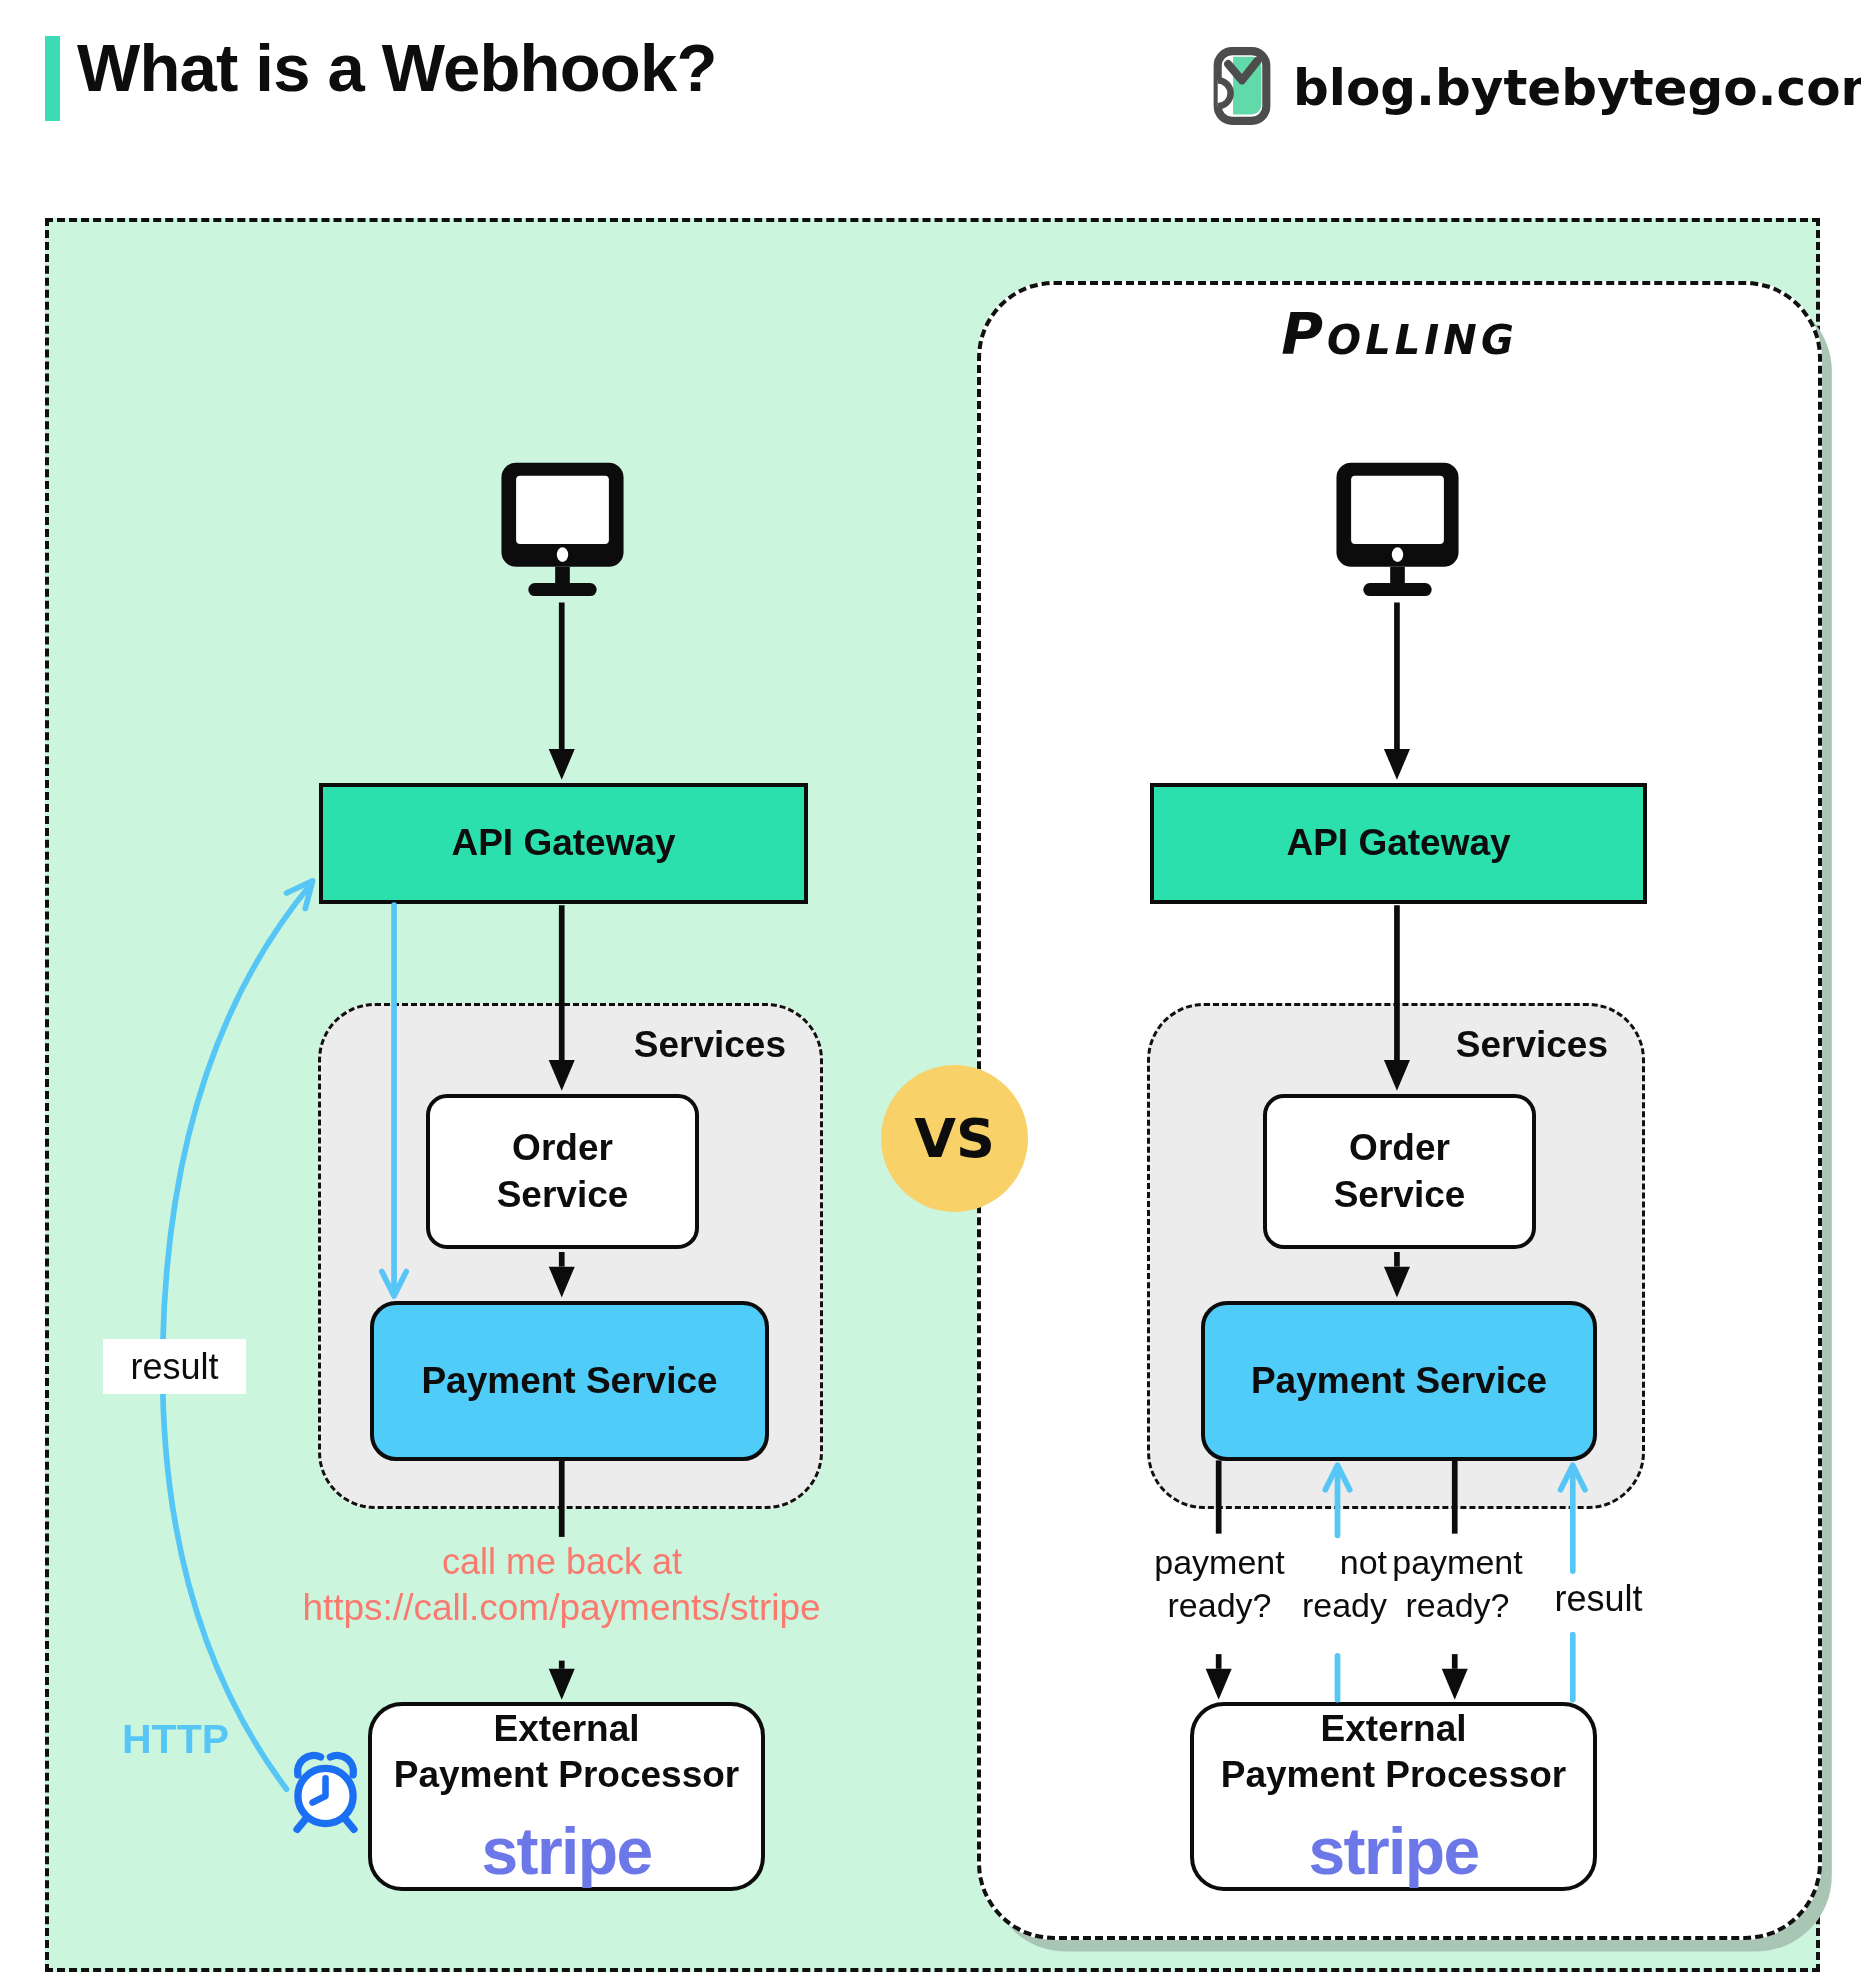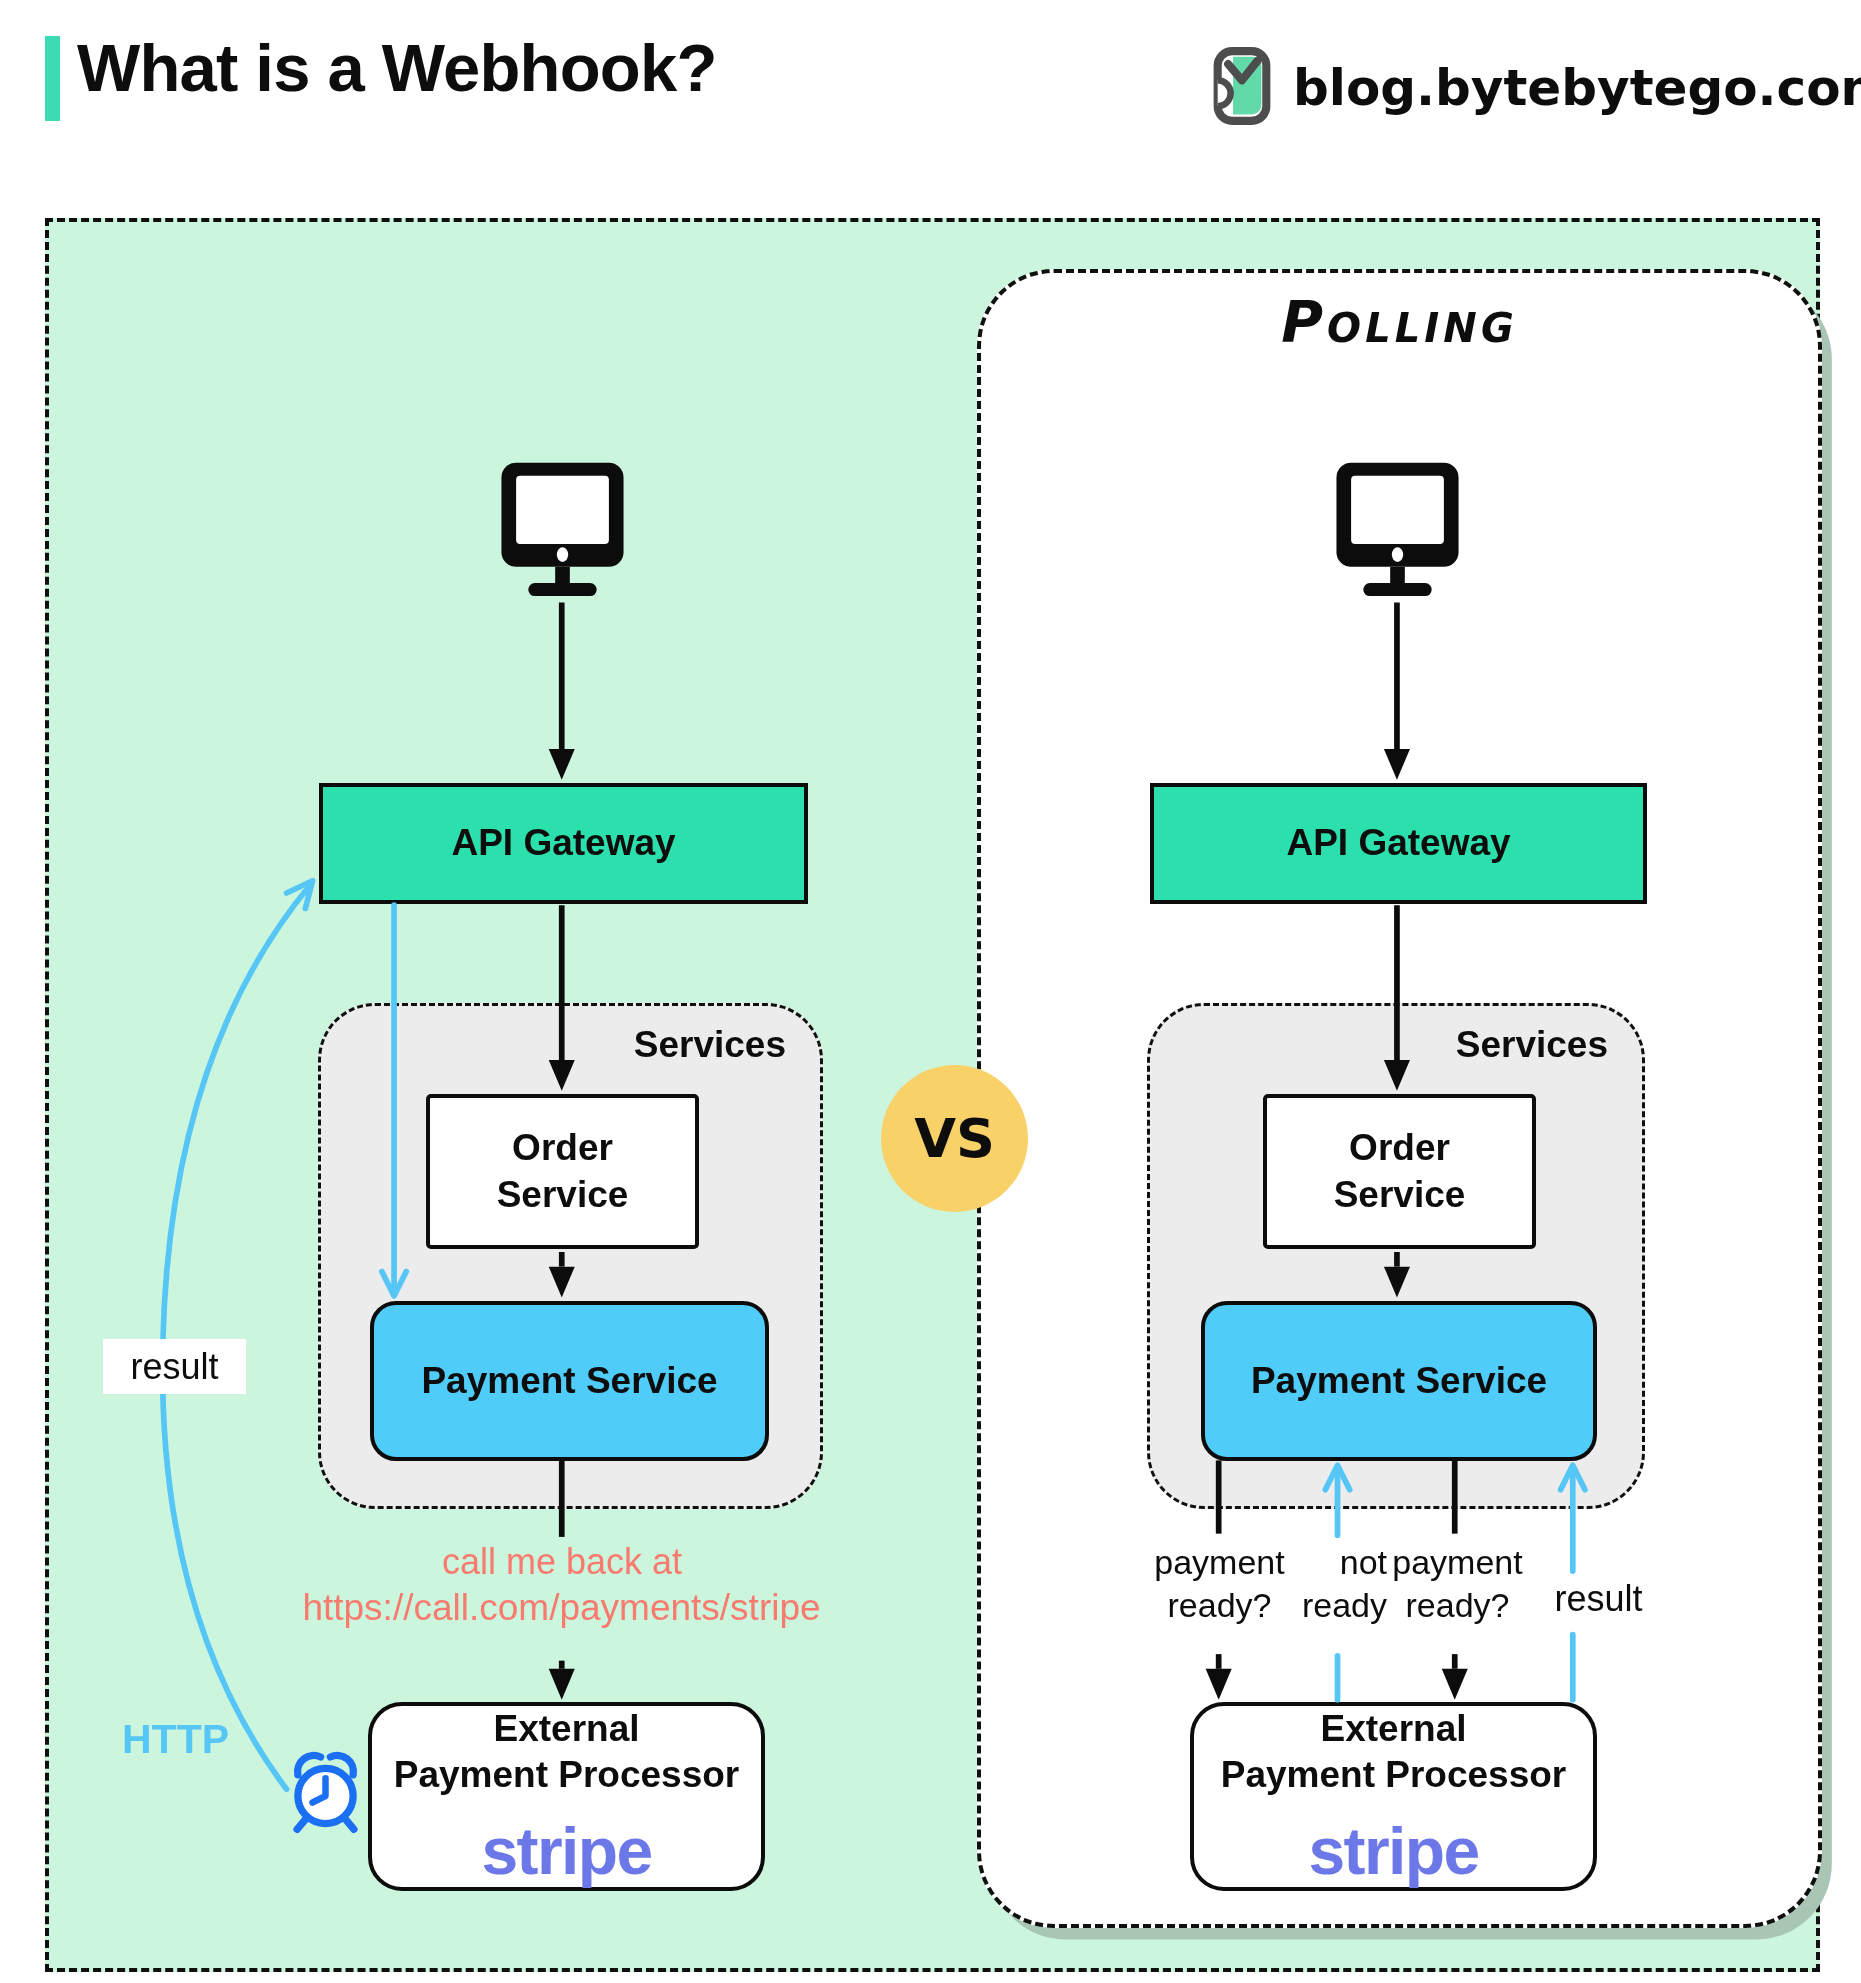--- a/index.html
+++ b/index.html
@@ -20,30 +20,30 @@
 
   
   .outer{position:absolute;left:45px;top:218px;width:1775px;height:1754px;background:var(--mint);
          border:4.1px dashed #101010;box-sizing:border-box;}
 
   
   .panel{position:absolute;top:269px;width:845px;height:1659px;background:#fff;
          border:4.1px dashed #101010;border-radius:77px;box-sizing:border-box;
          box-shadow:11.4px 13px 0 -1.6px var(--panelshadow);}
   .panel.webhook{left:85px;}
-  .panel.polling{left:977px;}
+  .panel.polling{left:977px;margin-top:12px;}
   .panel-title{position:absolute;left:0;right:0;top:16.3px;text-align:center;
                font-family:"DejaVu Sans",sans-serif;font-size:57px;font-weight:bold;font-style:italic;
                font-variant:small-caps;letter-spacing:4.1px;}
 
   
   .node{position:absolute;box-sizing:border-box;display:flex;align-items:center;justify-content:center;
         text-align:center;font-weight:bold;font-size:37px;line-height:1.25;}
   .gateway{background:var(--teal);border:4.1px solid #0c0c0c;}
-  .order{background:#fff;border:4.1px solid #0c0c0c;border-radius:5px;}
+  .order{background:#fff;border:4.1px solid #0c0c0c;border-radius:21px;}
   .payment{background:var(--bluebox);border:4.1px solid #0c0c0c;border-radius:26px;}
   .external{background:#fff;border:4.1px solid #0c0c0c;border-radius:34px;flex-direction:column;padding-top:4.9px;}
   .external .vendor{font-family:Liberation Sans, sans-serif;color:var(--stripe);font-size:66px;
                     letter-spacing:-1.6px;margin-top:11.4px;font-weight:bold;}
   .svc-group{position:absolute;background:var(--svcgray);border:3.3px dashed #101010;border-radius:57px;
              box-sizing:border-box;}
   .svc-label{position:absolute;top:18px;right:34px;font-weight:bold;font-size:37px;}
 
   
   .note{position:absolute;color:var(--salmon);text-align:center;font-size:36px;line-height:1.0;}

